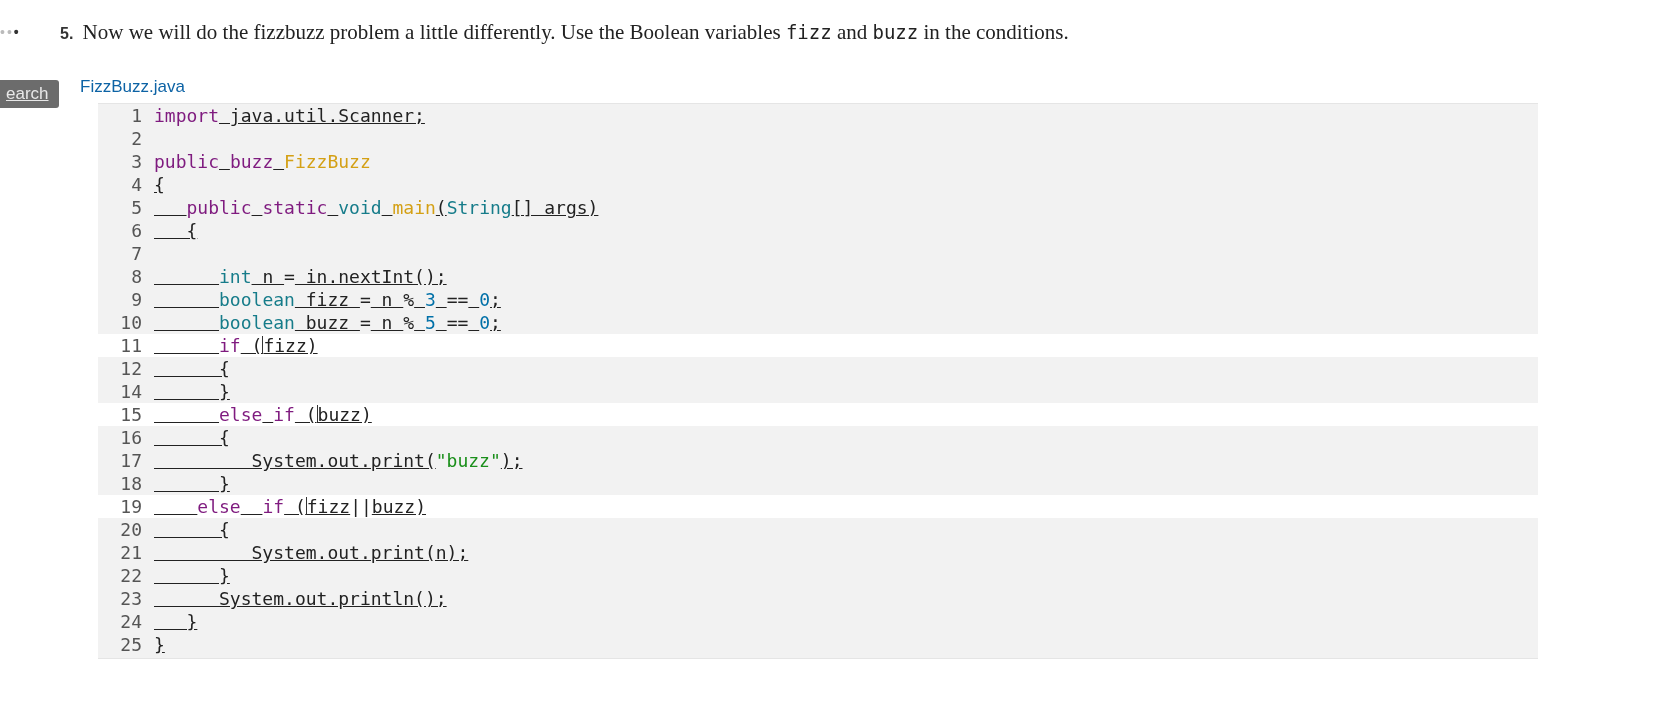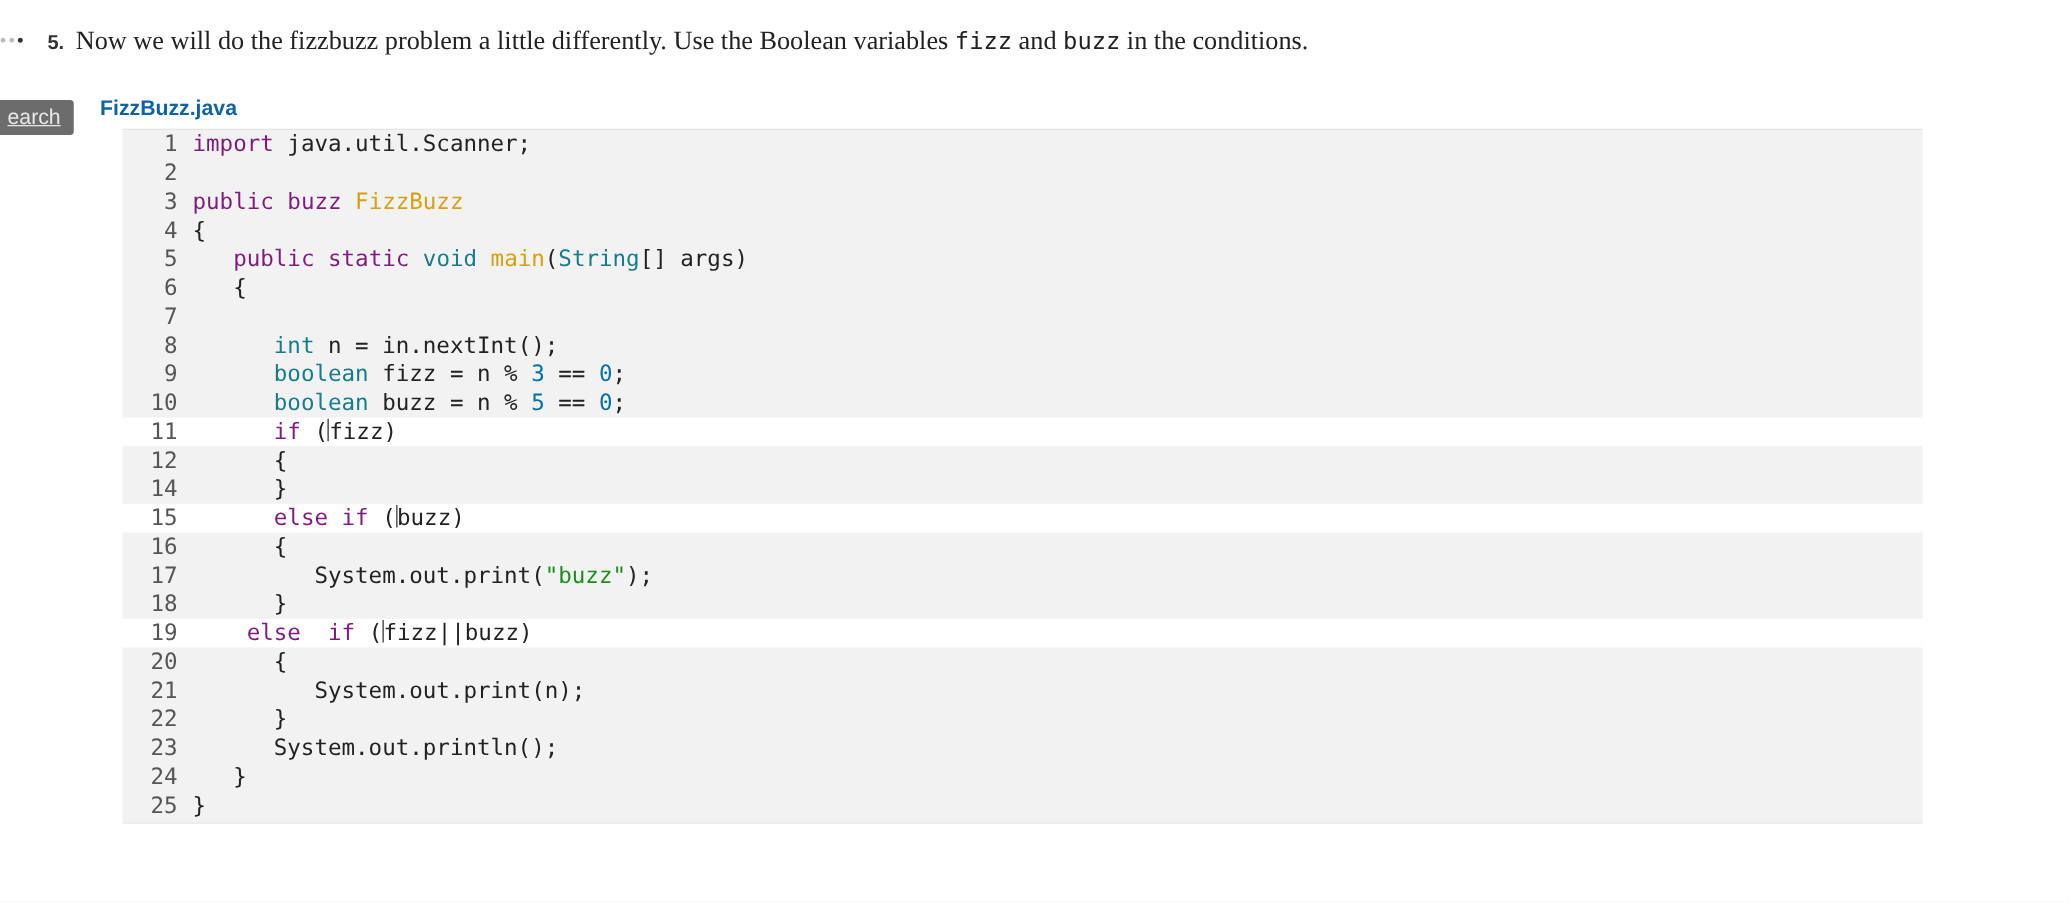--- a/index.html
+++ b/index.html
@@ -20,21 +20,21 @@
     top: 24px;
     letter-spacing: 2px;
     color: #bbb;
     font-family: Arial, sans-serif;
     font-size: 14px;
   }
   .dots b {
     color: #333;
   }
   .prompt {
-    margin-left: 38px;
+    margin-left: 60px;
     font-size: 21px;
     line-height: 1.4;
     color: #222;
   }
   .prompt .num {
     font-weight: 700;
     font-family: Arial, sans-serif;
     font-size: 16px;
     color: #333;
     margin-right: 4px;
@@ -53,21 +53,21 @@
     font-size: 17px;
     padding: 4px 10px 4px 6px;
     border-radius: 0 3px 3px 0;
     text-decoration: underline;
   }
   .filename-area {
     margin: 30px 0 2px 80px;
   }
   .filename {
     color: #0d63a5;
-    font-weight: 700;
+    font-weight: 400;
     font-family: Arial, sans-serif;
     font-size: 17px;
   }
   .editor {
     margin: 6px 0 0 98px;
     width: 1440px;
     background: #f2f2f2;
     border-top: 1px solid #e5e5e5;
     border-bottom: 1px solid #e5e5e5;
     font-family: "Menlo", "Consolas", "DejaVu Sans Mono", monospace;
@@ -92,21 +92,21 @@
     flex-shrink: 0;
   }
   .code {
     white-space: pre;
   }
   .kw  { color: #7f1b7f; }   
   .typ { color: #167c8a; }   
   .fn  { color: #d4a015; }   
   .num { color: #0070a8; }
   .str { color: #1a8f1a; }
-  .pun { color: #222; }
+  .pun { color: #222; text-decoration: underline; }
   .op  { color: #222; }
 
   .cursor-mark {
     display: inline-block;
     width: 0px;
     height: 18px;
     border-left: 1px solid #333;
     vertical-align: -2px;
   }
 </style>

